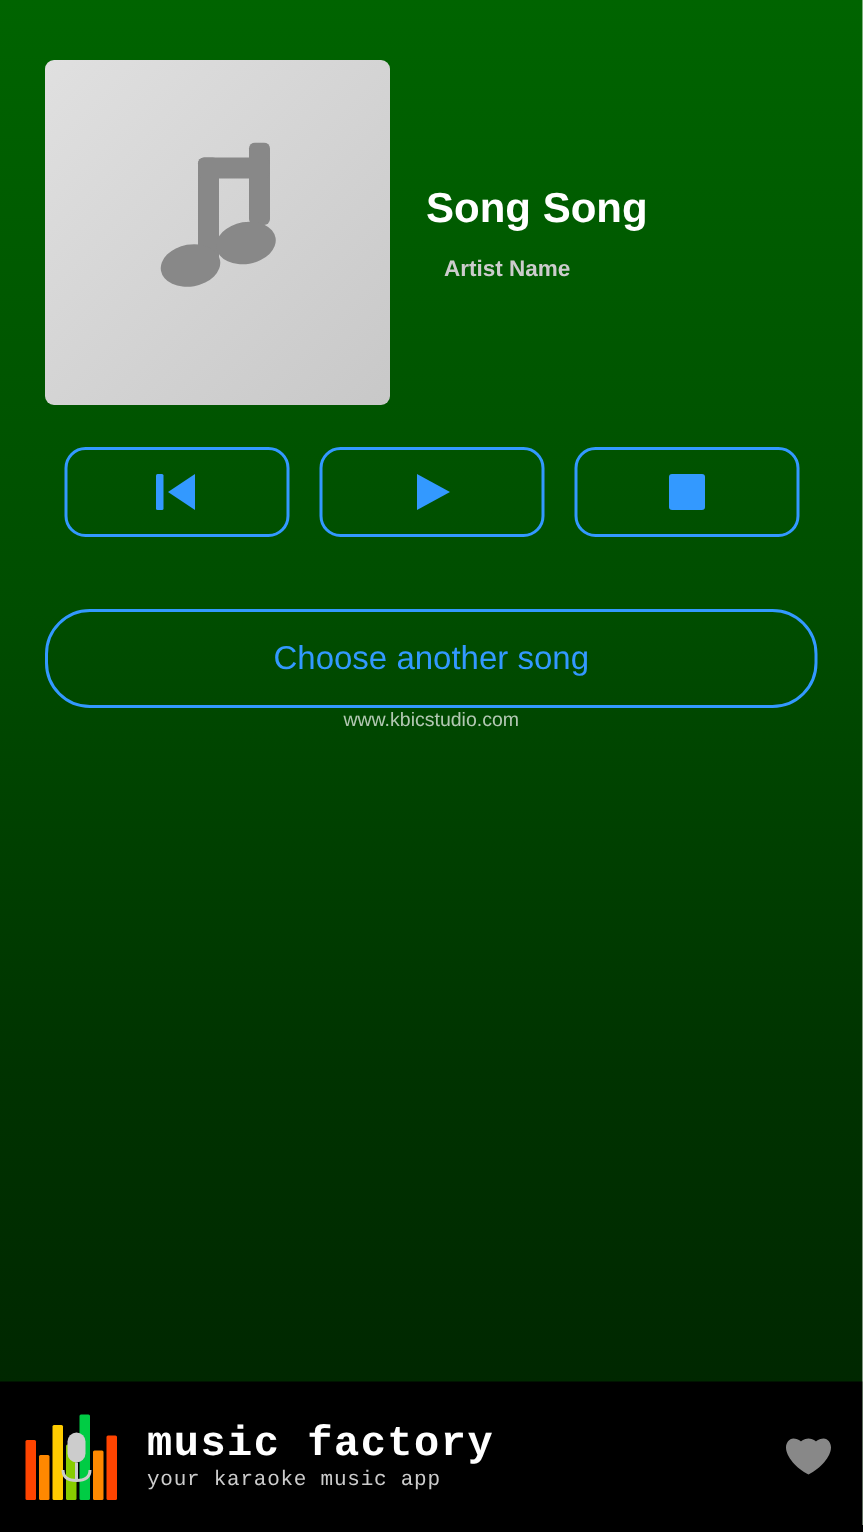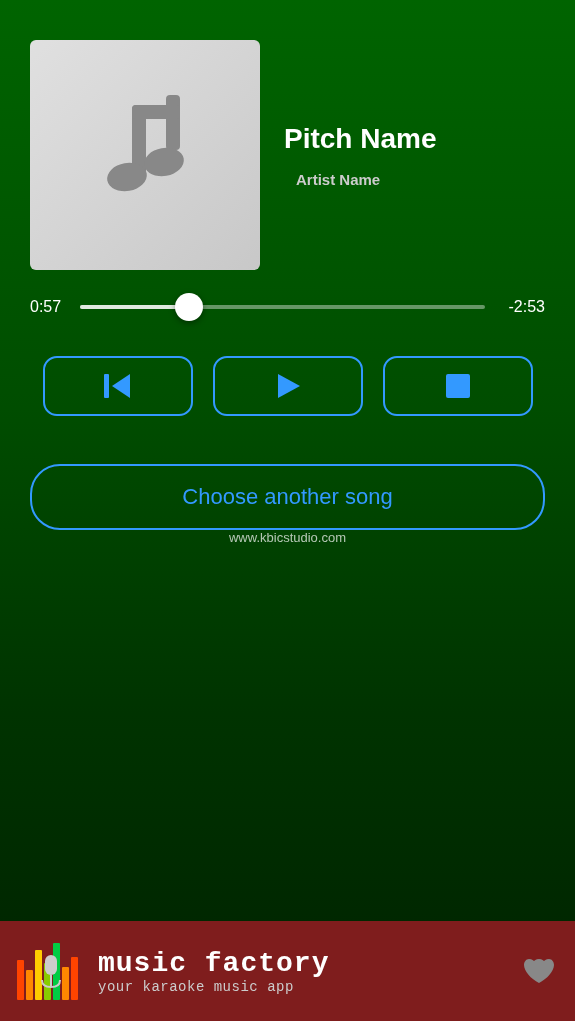--- a/index.html
+++ b/index.html
@@ -209,21 +209,21 @@
       margin-bottom: 28px;
     }
 
     
     .footer-bar {
       position: absolute;
       bottom: 0;
       left: 0;
       width: 575px;
       height: 100px;
-      background: #7f1d1d;
+      background: #000000;
       display: flex;
       align-items: center;
       padding: 0 16px;
       gap: 12px;
     }
 
     .footer-logo-art {
       width: 70px;
       height: 80px;
       display: flex;
@@ -277,33 +277,25 @@
         <rect x="52" y="10" width="14" height="70" rx="4" fill="#888"></rect>
         <rect x="86" y="0" width="14" height="55" rx="4" fill="#888"></rect>
 
         <rect x="52" y="10" width="48" height="14" rx="4" fill="#888"></rect>
 
         <ellipse cx="47" cy="82" rx="20" ry="14" fill="#888" transform="rotate(-10 47 82)"></ellipse>
         <ellipse cx="84" cy="67" rx="20" ry="14" fill="#888" transform="rotate(-10 84 67)"></ellipse>
       </svg>
     </div>
     <div class="song-meta">
-      <div class="song-name">Pitch Name</div>
+      <div class="song-name">Song Song</div>
       <div class="artist-name">Artist Name</div>
     </div>
   </div>
 
-  <div class="progress-section">
-    <span class="time-label">0:57</span>
-    <div class="progress-track">
-      <div class="progress-fill"></div>
-      <div class="progress-thumb"></div>
-    </div>
-    <span class="time-label right">-2:53</span>
-  </div>
 
   <div class="controls-row">
     <button class="control-btn">
       <svg width="32" height="32" viewBox="0 0 32 32">
         <rect x="2" y="4" width="5" height="24" rx="1"></rect>
         <polygon points="28,4 10,16 28,28"></polygon>
       </svg>
     </button>
     <button class="control-btn">
       <svg width="32" height="32" viewBox="0 0 32 32">

